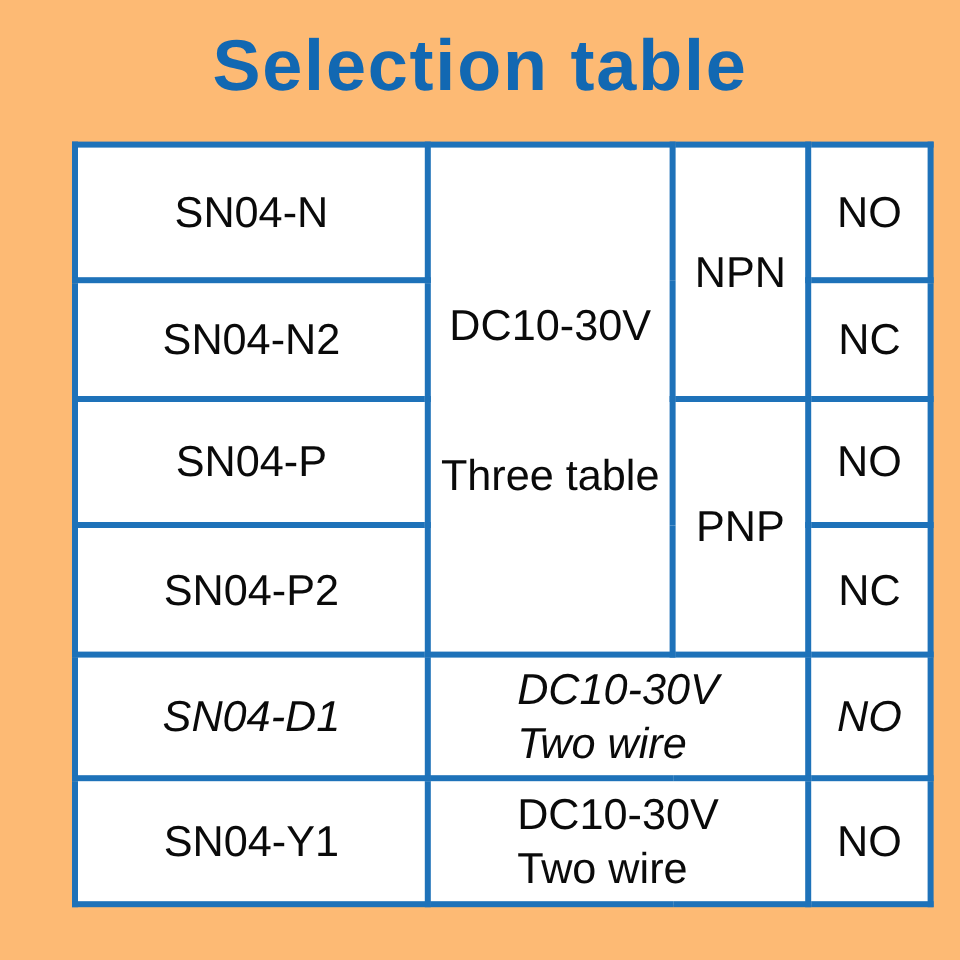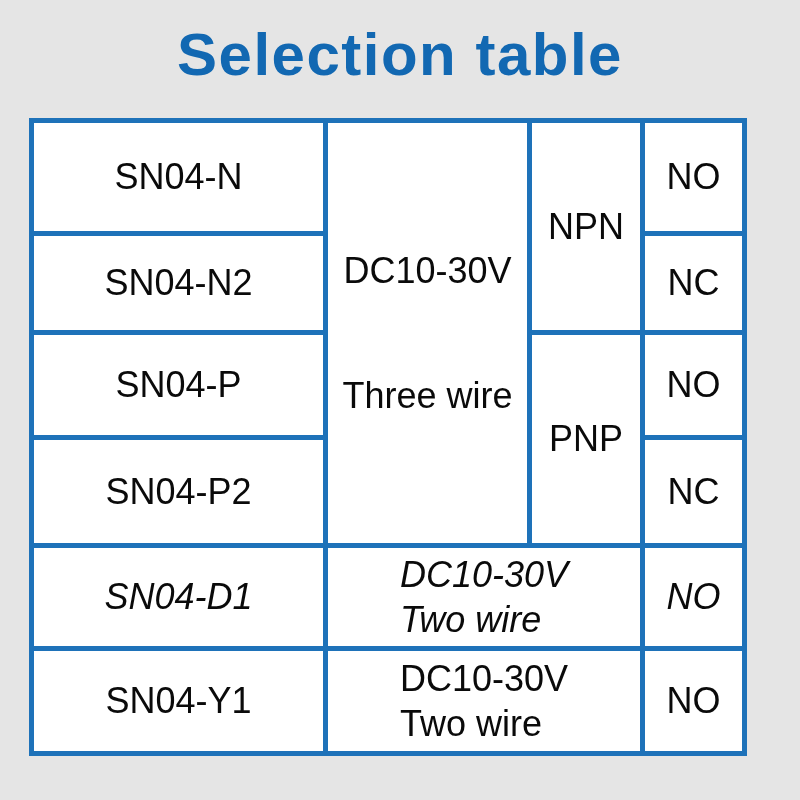--- a/index.html
+++ b/index.html
@@ -9,40 +9,40 @@
   }
   html, body {
     margin: 0;
     padding: 0;
     background: #ffffff;
   }
   .page {
     position: relative;
     width: 800px;
     height: 800px;
-    background: #e5e5e5;
+    background: #fdba74;
     overflow: hidden;
     font-family: "Liberation Sans", sans-serif;
   }
   .title {
     position: absolute;
     top: 22px;
     left: 0;
     width: 100%;
     margin: 0;
     text-align: center;
     font-size: 60px;
     line-height: 66px;
     font-weight: 700;
     letter-spacing: 1.5px;
     color: var(--title-blue);
   }
   table.sel-table {
     position: absolute;
-    left: 29px;
+    left: 60px;
     top: 118px;
     width: 713px;
     border-collapse: collapse;
     table-layout: fixed;
   }
   table.sel-table td {
     border: 5px solid var(--border-blue);
     padding: 0;
     text-align: center;
     vertical-align: middle;
@@ -81,21 +81,21 @@
         <col class="c2">
         <col class="c3">
         <col class="c4">
     </colgroup>
     <tbody>
       <tr class="r1">
         <td>SN04-N</td>
         <td rowspan="4">
           <div class="stack-wide">
             <div class="line1">DC10-30V</div>
-            <div class="line2">Three wire</div>
+            <div class="line2">Three table</div>
           </div>
         </td>
         <td rowspan="2">NPN</td>
         <td>NO</td>
       </tr>
       <tr class="r2">
         <td>SN04-N2</td>
         <td>NC</td>
       </tr>
       <tr class="r3">

